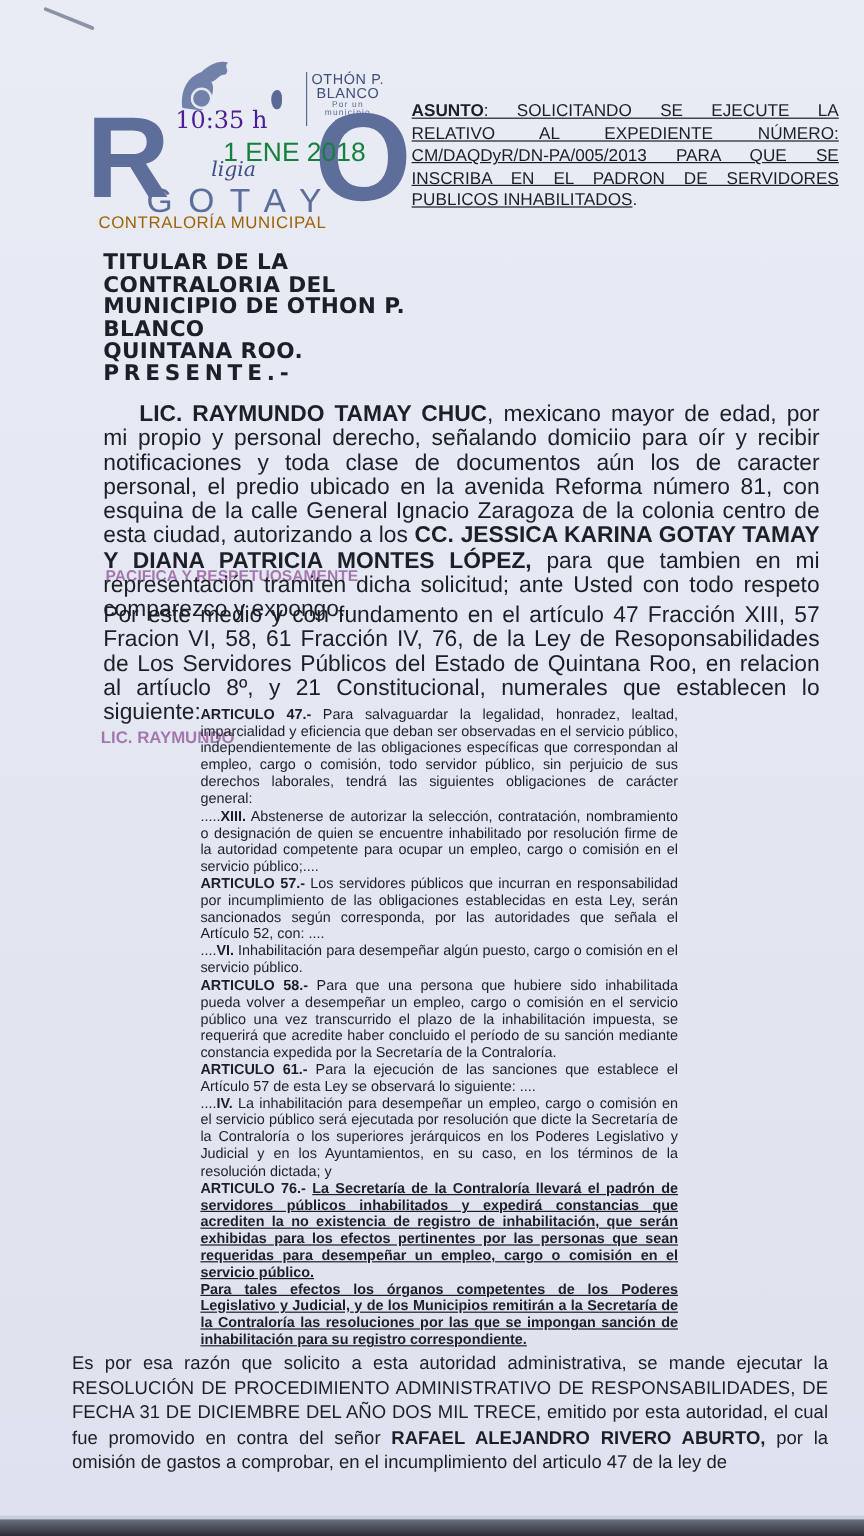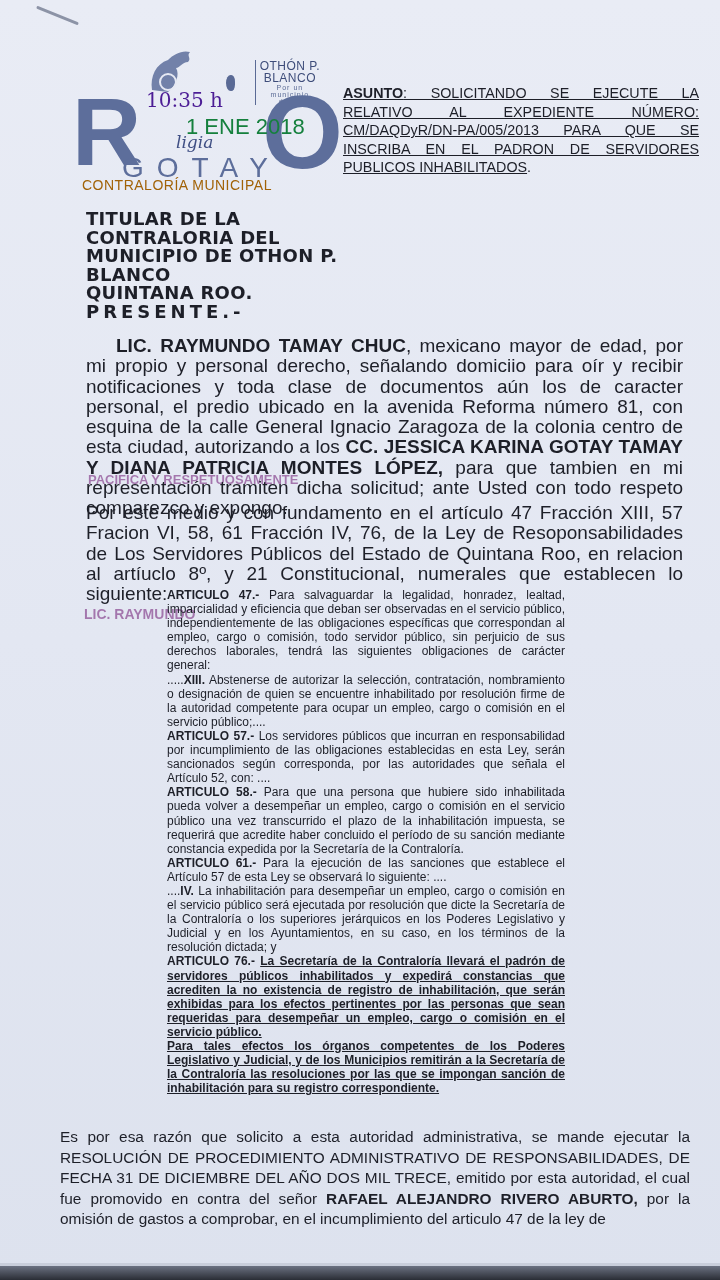--- a/index.html
+++ b/index.html
@@ -101,20 +101,21 @@
   </div>
 
   <div class="para p1"><b>LIC. RAYMUNDO TAMAY CHUC</b><span>, mexicano mayor de edad, por mi propio y personal derecho, señalando domiciio para oír y recibir notificaciones y toda clase de documentos aún los de caracter personal, el predio ubicado en la  avenida Reforma número 81, con esquina de la calle General Ignacio Zaragoza de la colonia centro de esta ciudad, autorizando a los </span><b>CC. JESSICA KARINA GOTAY TAMAY Y DIANA PATRICIA MONTES LÓPEZ,</b><span> para que tambien en mi representación tramiten dicha solicitud; ante Usted con todo respeto comparezco y expongo.</span></div>
 
   <div class="para p2">Por este medio y con fundamento en el artículo 47 Fracción XIII, 57 Fracion VI, 58, 61 Fracción IV, 76, de la Ley de Resoponsabilidades de Los Servidores Públicos del Estado de Quintana Roo, en relacion al artíuclo 8º, y 21 Constitucional, numerales que establecen lo siguiente:</div>
 
   <div class="quote">
     <p><b>ARTICULO 47.-</b><span> Para salvaguardar la legalidad, honradez, lealtad, imparcialidad y eficiencia que deban ser observadas en el servicio público, independientemente de las obligaciones específicas que correspondan al empleo, cargo o comisión, todo servidor público, sin perjuicio de sus derechos laborales, tendrá las siguientes obligaciones de carácter general:</span></p>
     <p><span>.....</span><b>XIII.</b><span> Abstenerse de autorizar la selección, contratación, nombramiento o designación de quien se encuentre inhabilitado por resolución firme de la autoridad competente para ocupar un empleo, cargo o comisión en el servicio público;....</span></p>
     <p><b>ARTICULO 57.-</b><span> Los servidores públicos que incurran en responsabilidad por incumplimiento de las obligaciones establecidas en esta Ley, serán sancionados según corresponda, por las autoridades que señala el Artículo 52, con: ....</span></p>
+    <p><span>....</span><b>VI.</b><span> Inhabilitación para desempeñar algún puesto, cargo o comisión en el servicio público.</span></p>
     <p><b>ARTICULO 58.-</b><span> Para que una persona que hubiere sido inhabilitada pueda volver a desempeñar un empleo, cargo o comisión en el servicio público una vez transcurrido el plazo de la inhabilitación impuesta, se requerirá que acredite haber concluido el período de su sanción mediante constancia expedida por la Secretaría de la Contraloría.</span></p>
     <p><b>ARTICULO 61.-</b><span> Para la ejecución de las sanciones que establece el Artículo 57 de esta Ley se observará lo siguiente: ....</span></p>
     <p><span>....</span><b>IV.</b><span> La inhabilitación para desempeñar un empleo, cargo o comisión en el servicio público será ejecutada por resolución que dicte la Secretaría de la Contraloría o los superiores jerárquicos en los Poderes Legislativo y Judicial y en los Ayuntamientos, en su caso, en los términos de la resolución dictada; y</span></p>
     <p><b>ARTICULO 76.-</b> <span class="u">La Secretaría de la Contraloría llevará el padrón de servidores públicos inhabilitados y expedirá constancias que acrediten la no existencia de registro de inhabilitación, que serán exhibidas para los efectos pertinentes por las personas que sean requeridas para desempeñar un empleo, cargo o comisión en el servicio público.</span></p>
     <p><span class="u">Para tales efectos los órganos competentes de los Poderes Legislativo y Judicial, y de los Municipios remitirán a la Secretaría de la Contraloría las resoluciones por las que se impongan sanción de inhabilitación para su registro correspondiente.</span></p>
   </div>
 
   <div class="para p3"><span>Es por esa razón que solicito a esta autoridad administrativa, se mande ejecutar la RESOLUCIÓN DE PROCEDIMIENTO ADMINISTRATIVO DE RESPONSABILIDADES, DE FECHA 31 DE DICIEMBRE DEL AÑO DOS MIL TRECE, emitido por esta autoridad, el cual fue promovido en contra del señor </span><b>RAFAEL ALEJANDRO RIVERO ABURTO,</b><span> por la omisión de gastos a comprobar, en el incumplimiento del articulo 47 de la ley de</span></div>
 
   <div class="bottom-edge"></div>

